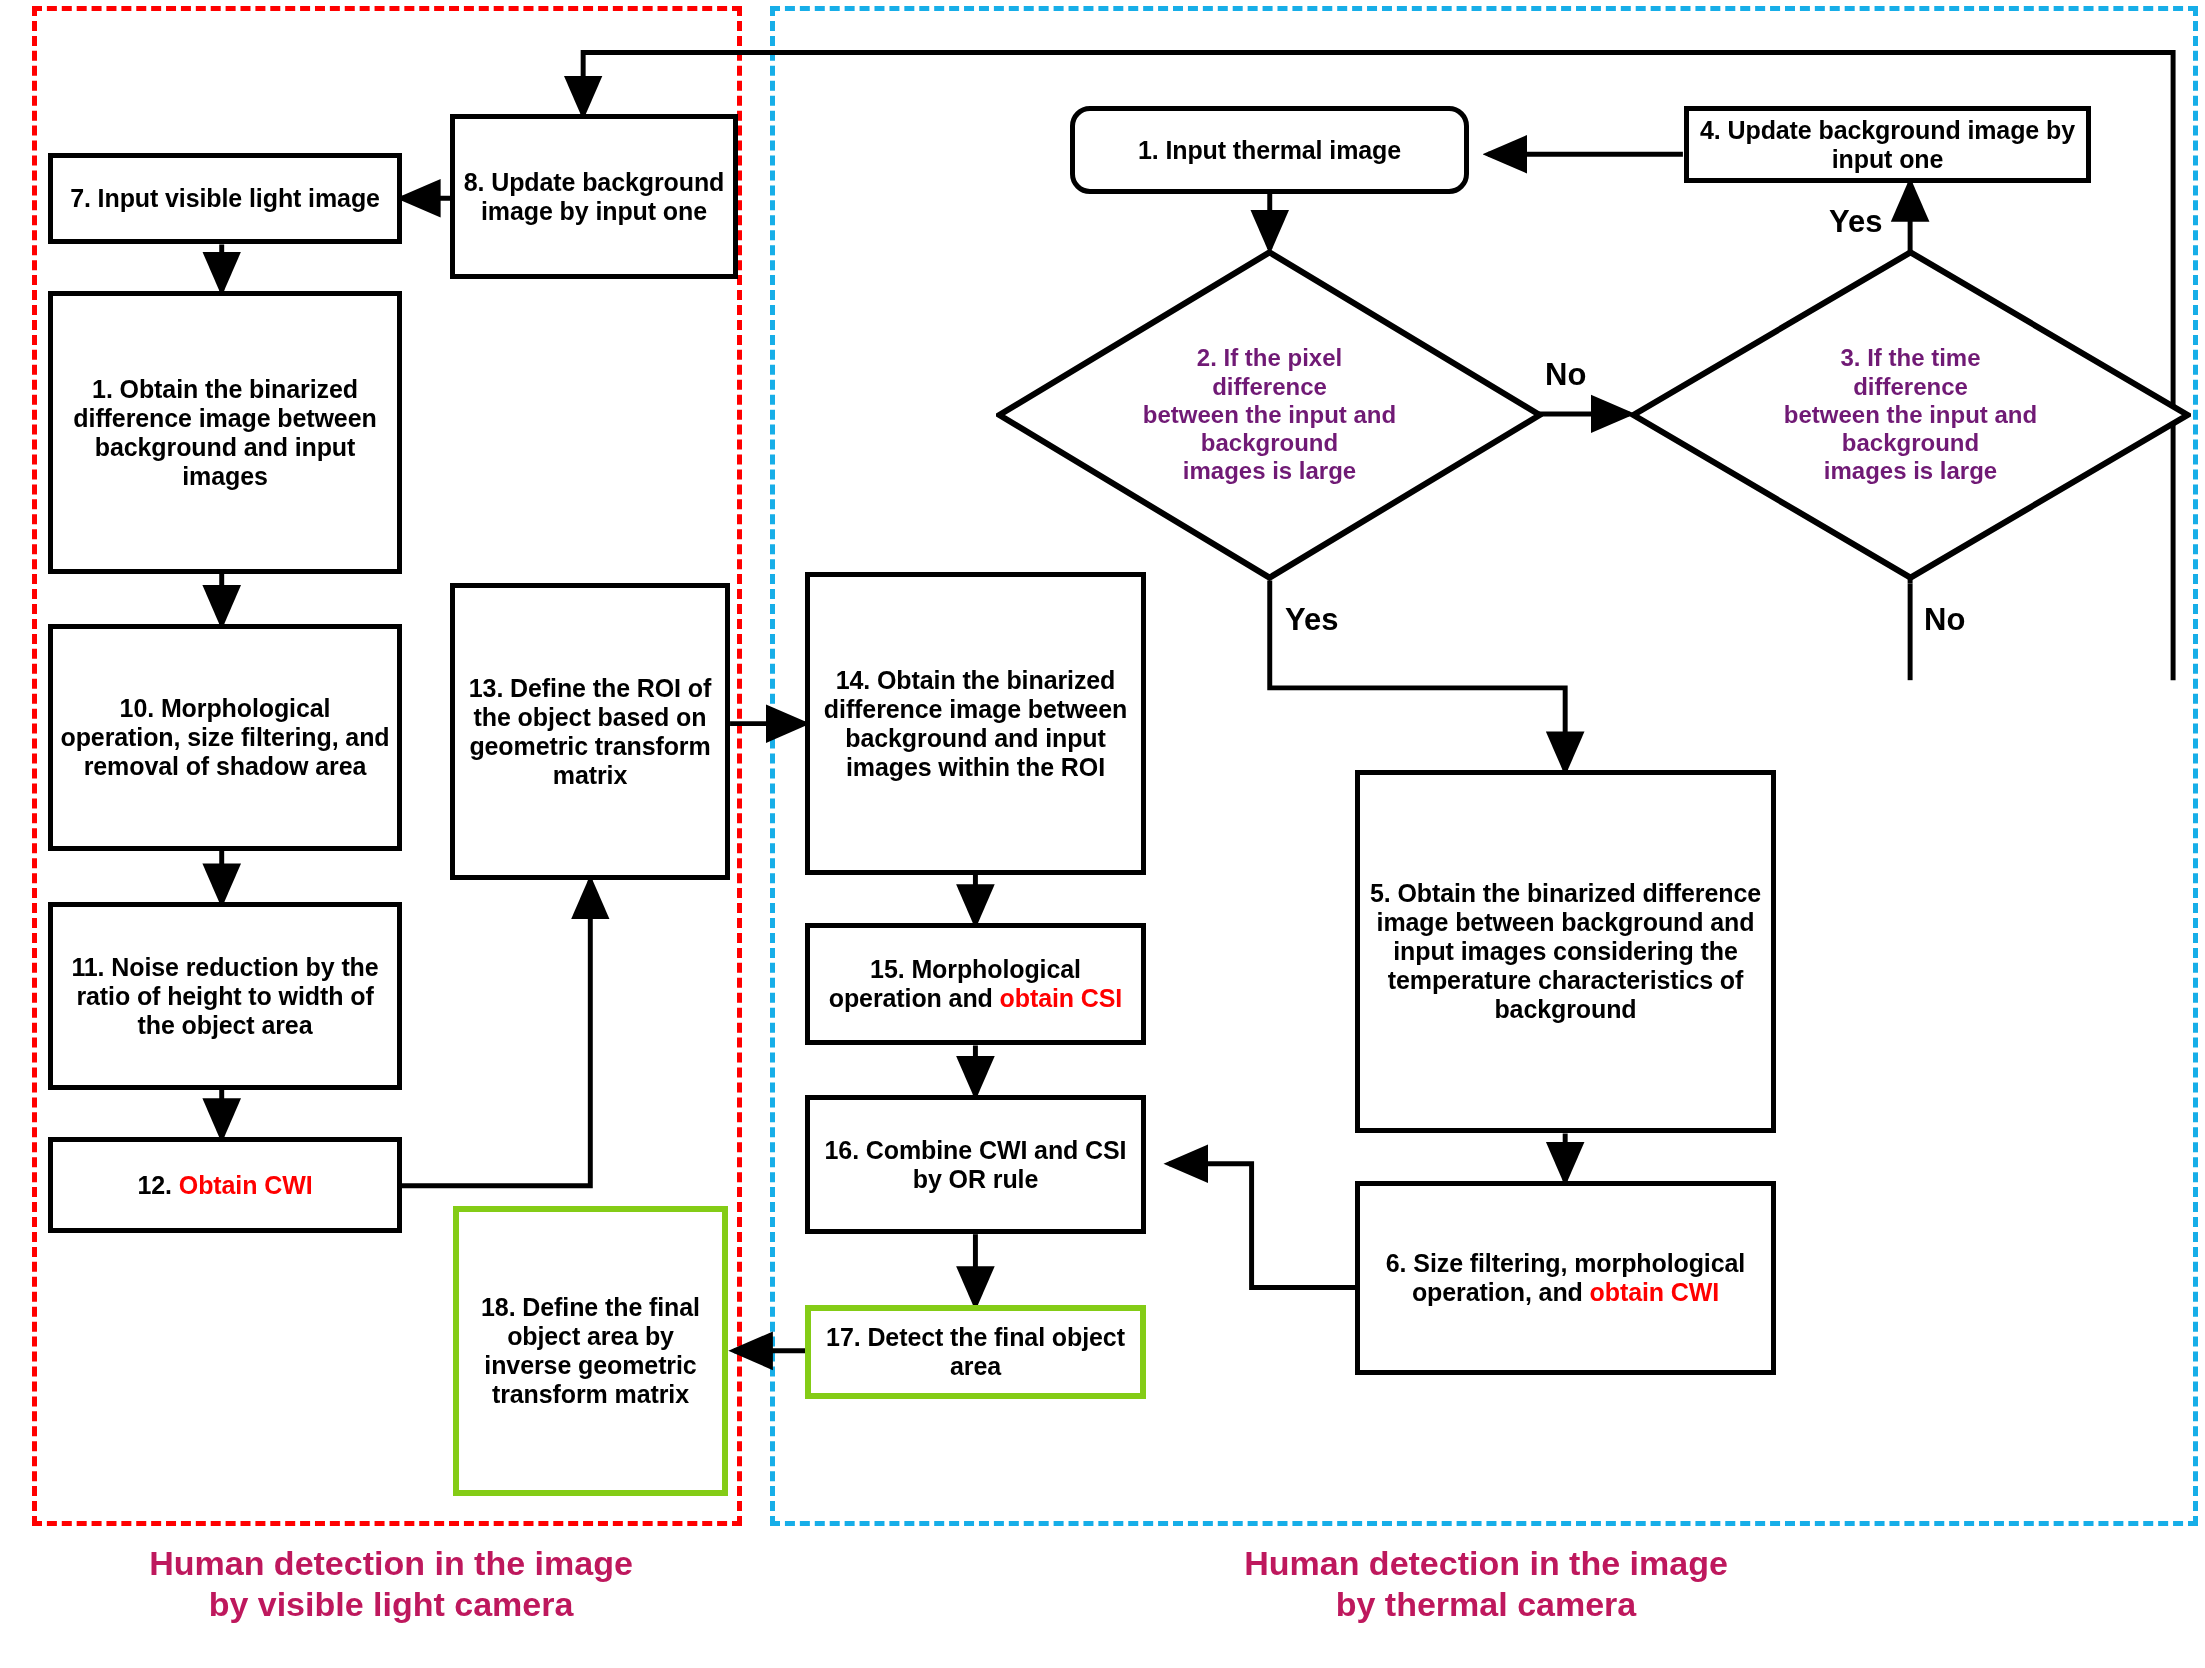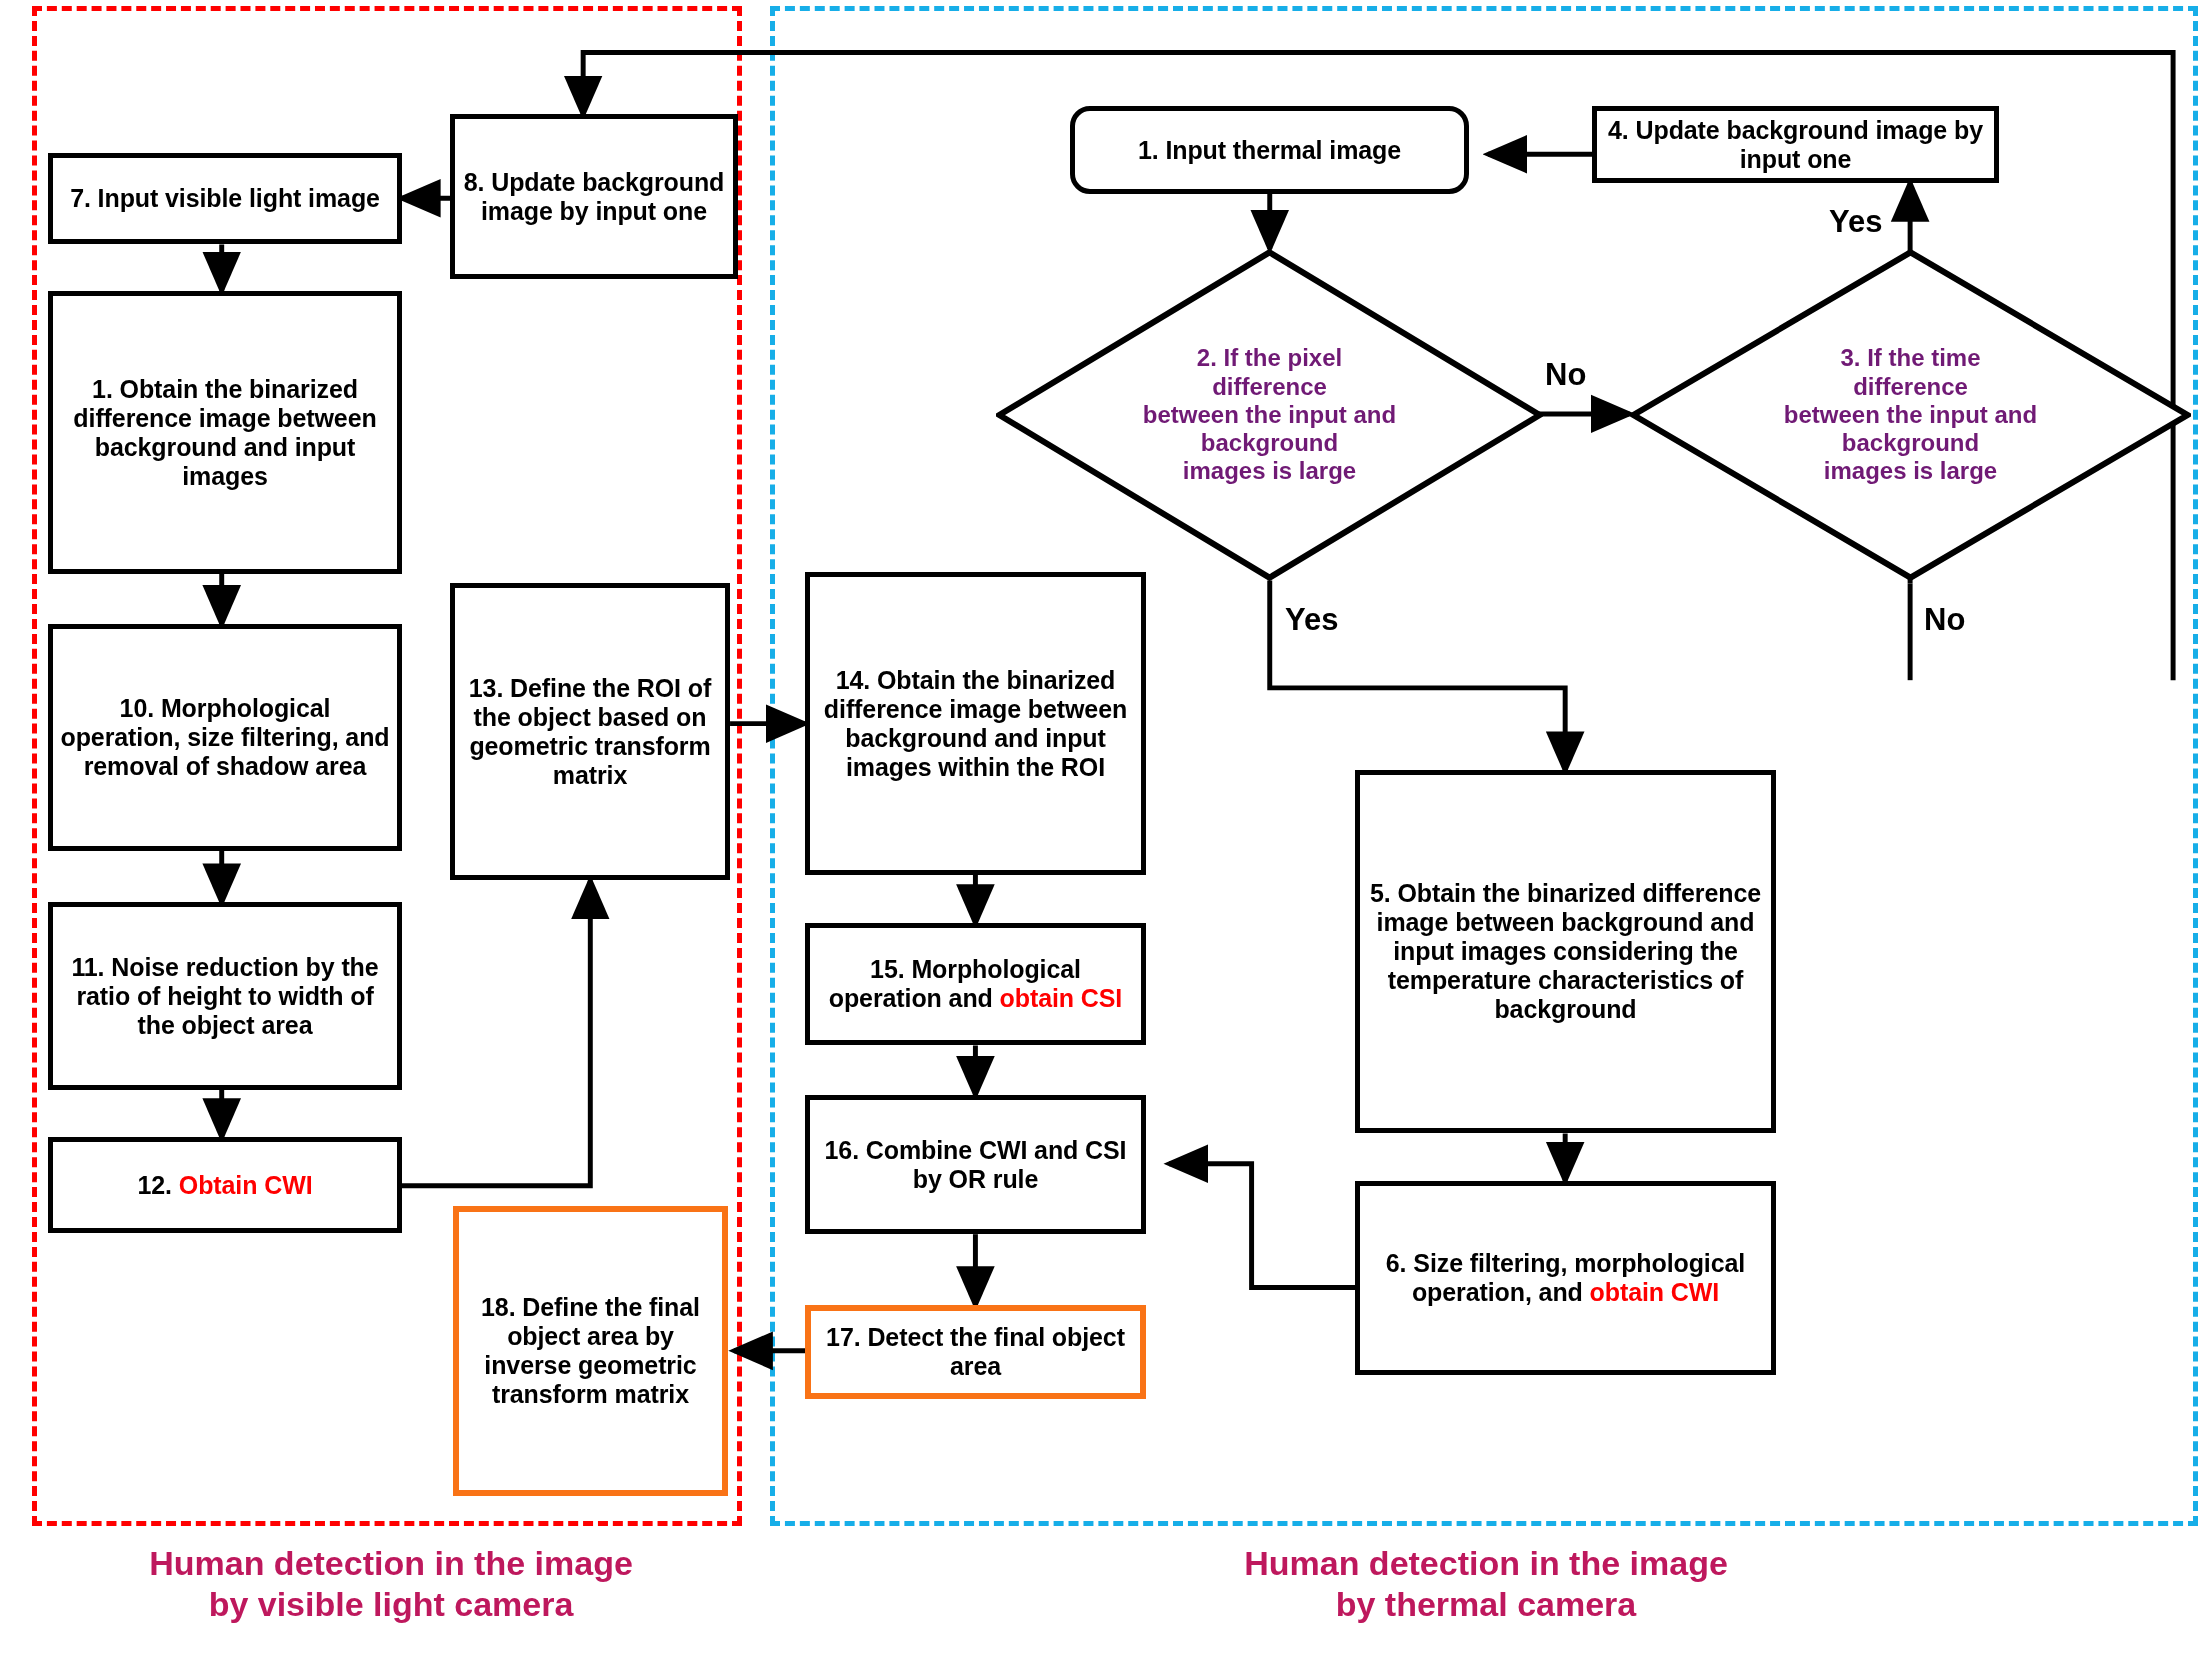--- a/index.html
+++ b/index.html
@@ -9,21 +9,21 @@
   
   .region{position:absolute;box-sizing:border-box;}
   .region.visible-region{border:5px dashed #FF0000;}
   .region.thermal-region{border:5px dashed #17AEE8;}
 
   
   .node{position:absolute;box-sizing:border-box;background:#fff;
         display:flex;align-items:center;justify-content:center;text-align:center;
         color:#000;font-weight:bold;line-height:1.16;letter-spacing:-0.1px;}
   .node.black{border:5px solid #000;}
-  .node.blue{border:6px solid #f97316;}
+  .node.blue{border:6px solid #84cc16;}
   .node span.t{display:block;padding:0 3.3px;}
   .red{color:#FF0000;}
 
   
   .diamond{position:absolute;}
   .diamond svg{position:absolute;left:0;top:0;}
   .diamond .dlabel{position:absolute;left:0;top:0;width:100%;height:100%;
         display:flex;align-items:center;justify-content:center;text-align:center;
         color:#701a75;font-weight:bold;line-height:1.18;}
   .diamond .dlabel span{display:block;}
@@ -92,21 +92,21 @@
       <path d="M1773,2243 L1773,2372" marker-end="url(#ah)"></path>
 
       <path d="M1567,2455 L1334,2455" marker-end="url(#ah)"></path>
     </g>
   </svg>
 
   <div class="node black" style="left:1070px;top:106px;width:399px;height:88px;font-size:25px;border-radius:20px;">
     <span class="t">1. Input thermal image</span>
   </div>
 
-  <div class="node black" style="left:1592px;top:106px;width:407px;height:77px;font-size:25px;">
+  <div class="node black" style="left:1684px;top:106px;width:407px;height:77px;font-size:25px;">
     <span class="t">4. Update background image by input one</span>
   </div>
 
   <div class="diamond" style="left:996px;top:249px;width:547px;height:332px;">
     <svg width="547" height="332" viewBox="0 0 995 604">
       <polygon points="497.5,6 989,302 497.5,598 6,302" fill="#ffffff" stroke="#000000" stroke-width="11"></polygon>
     </svg>
     <div class="dlabel" style="font-size:24px;">
       <div>
         <span>2. If  the pixel</span>

